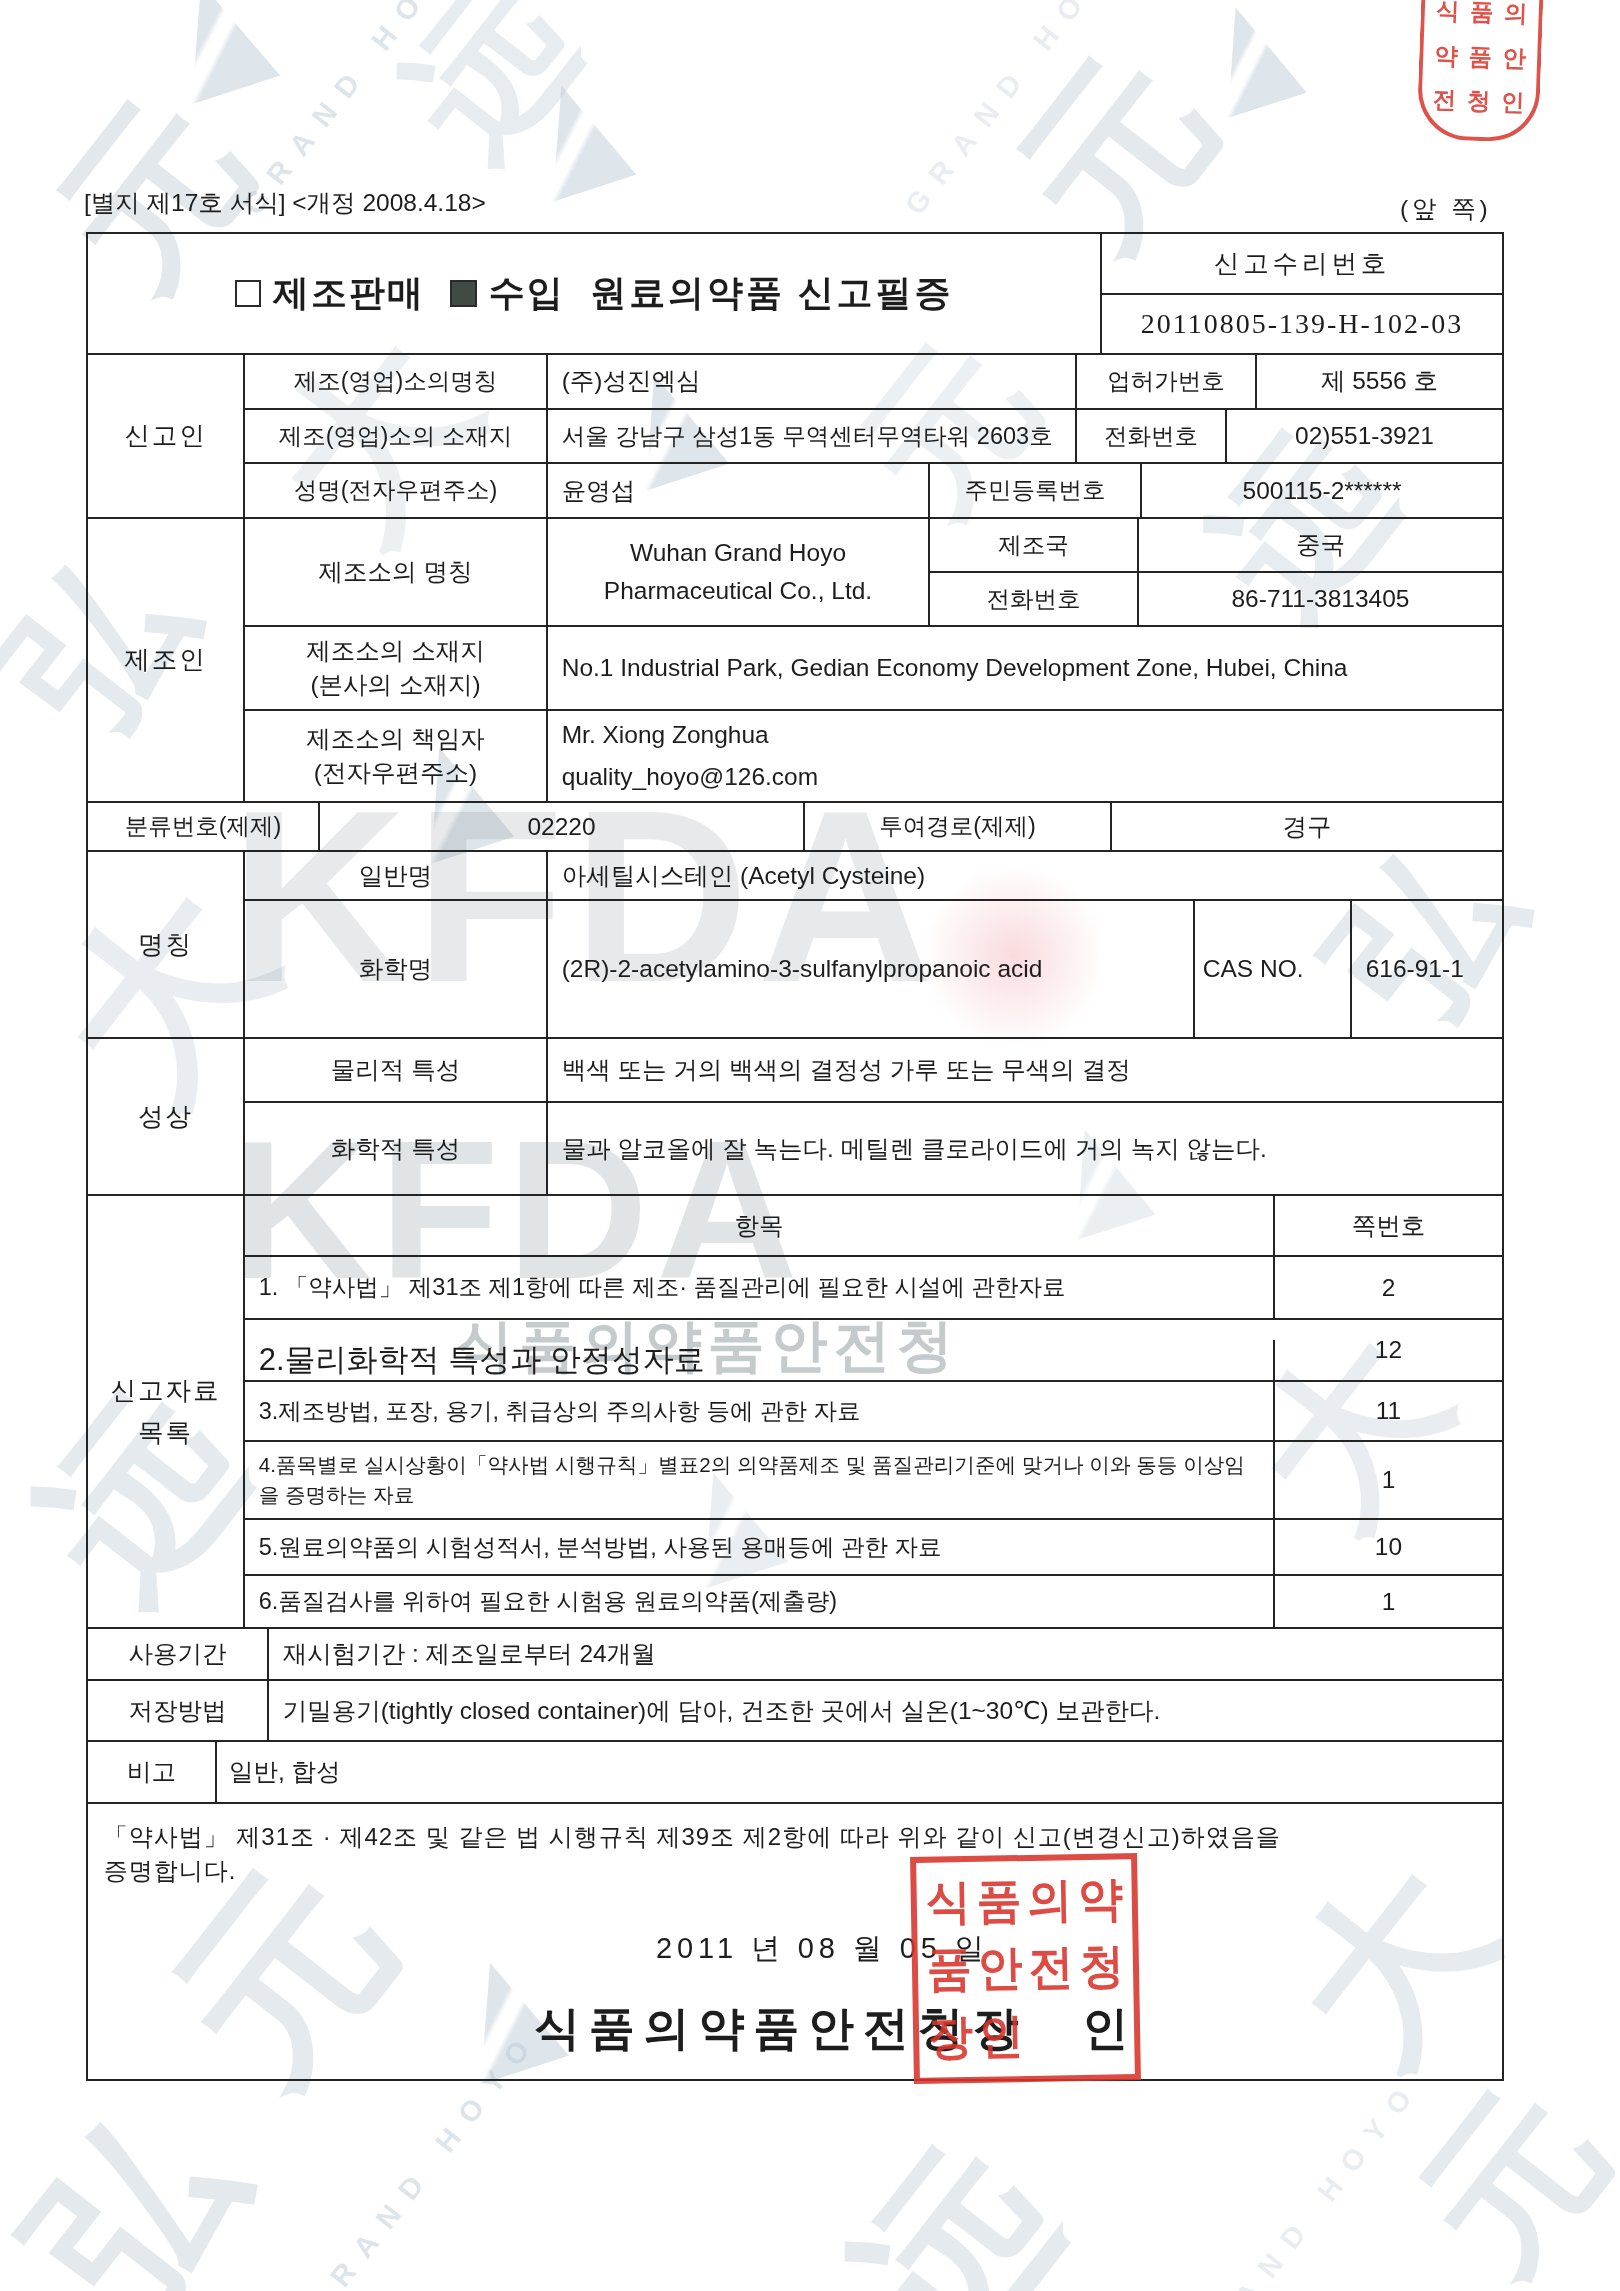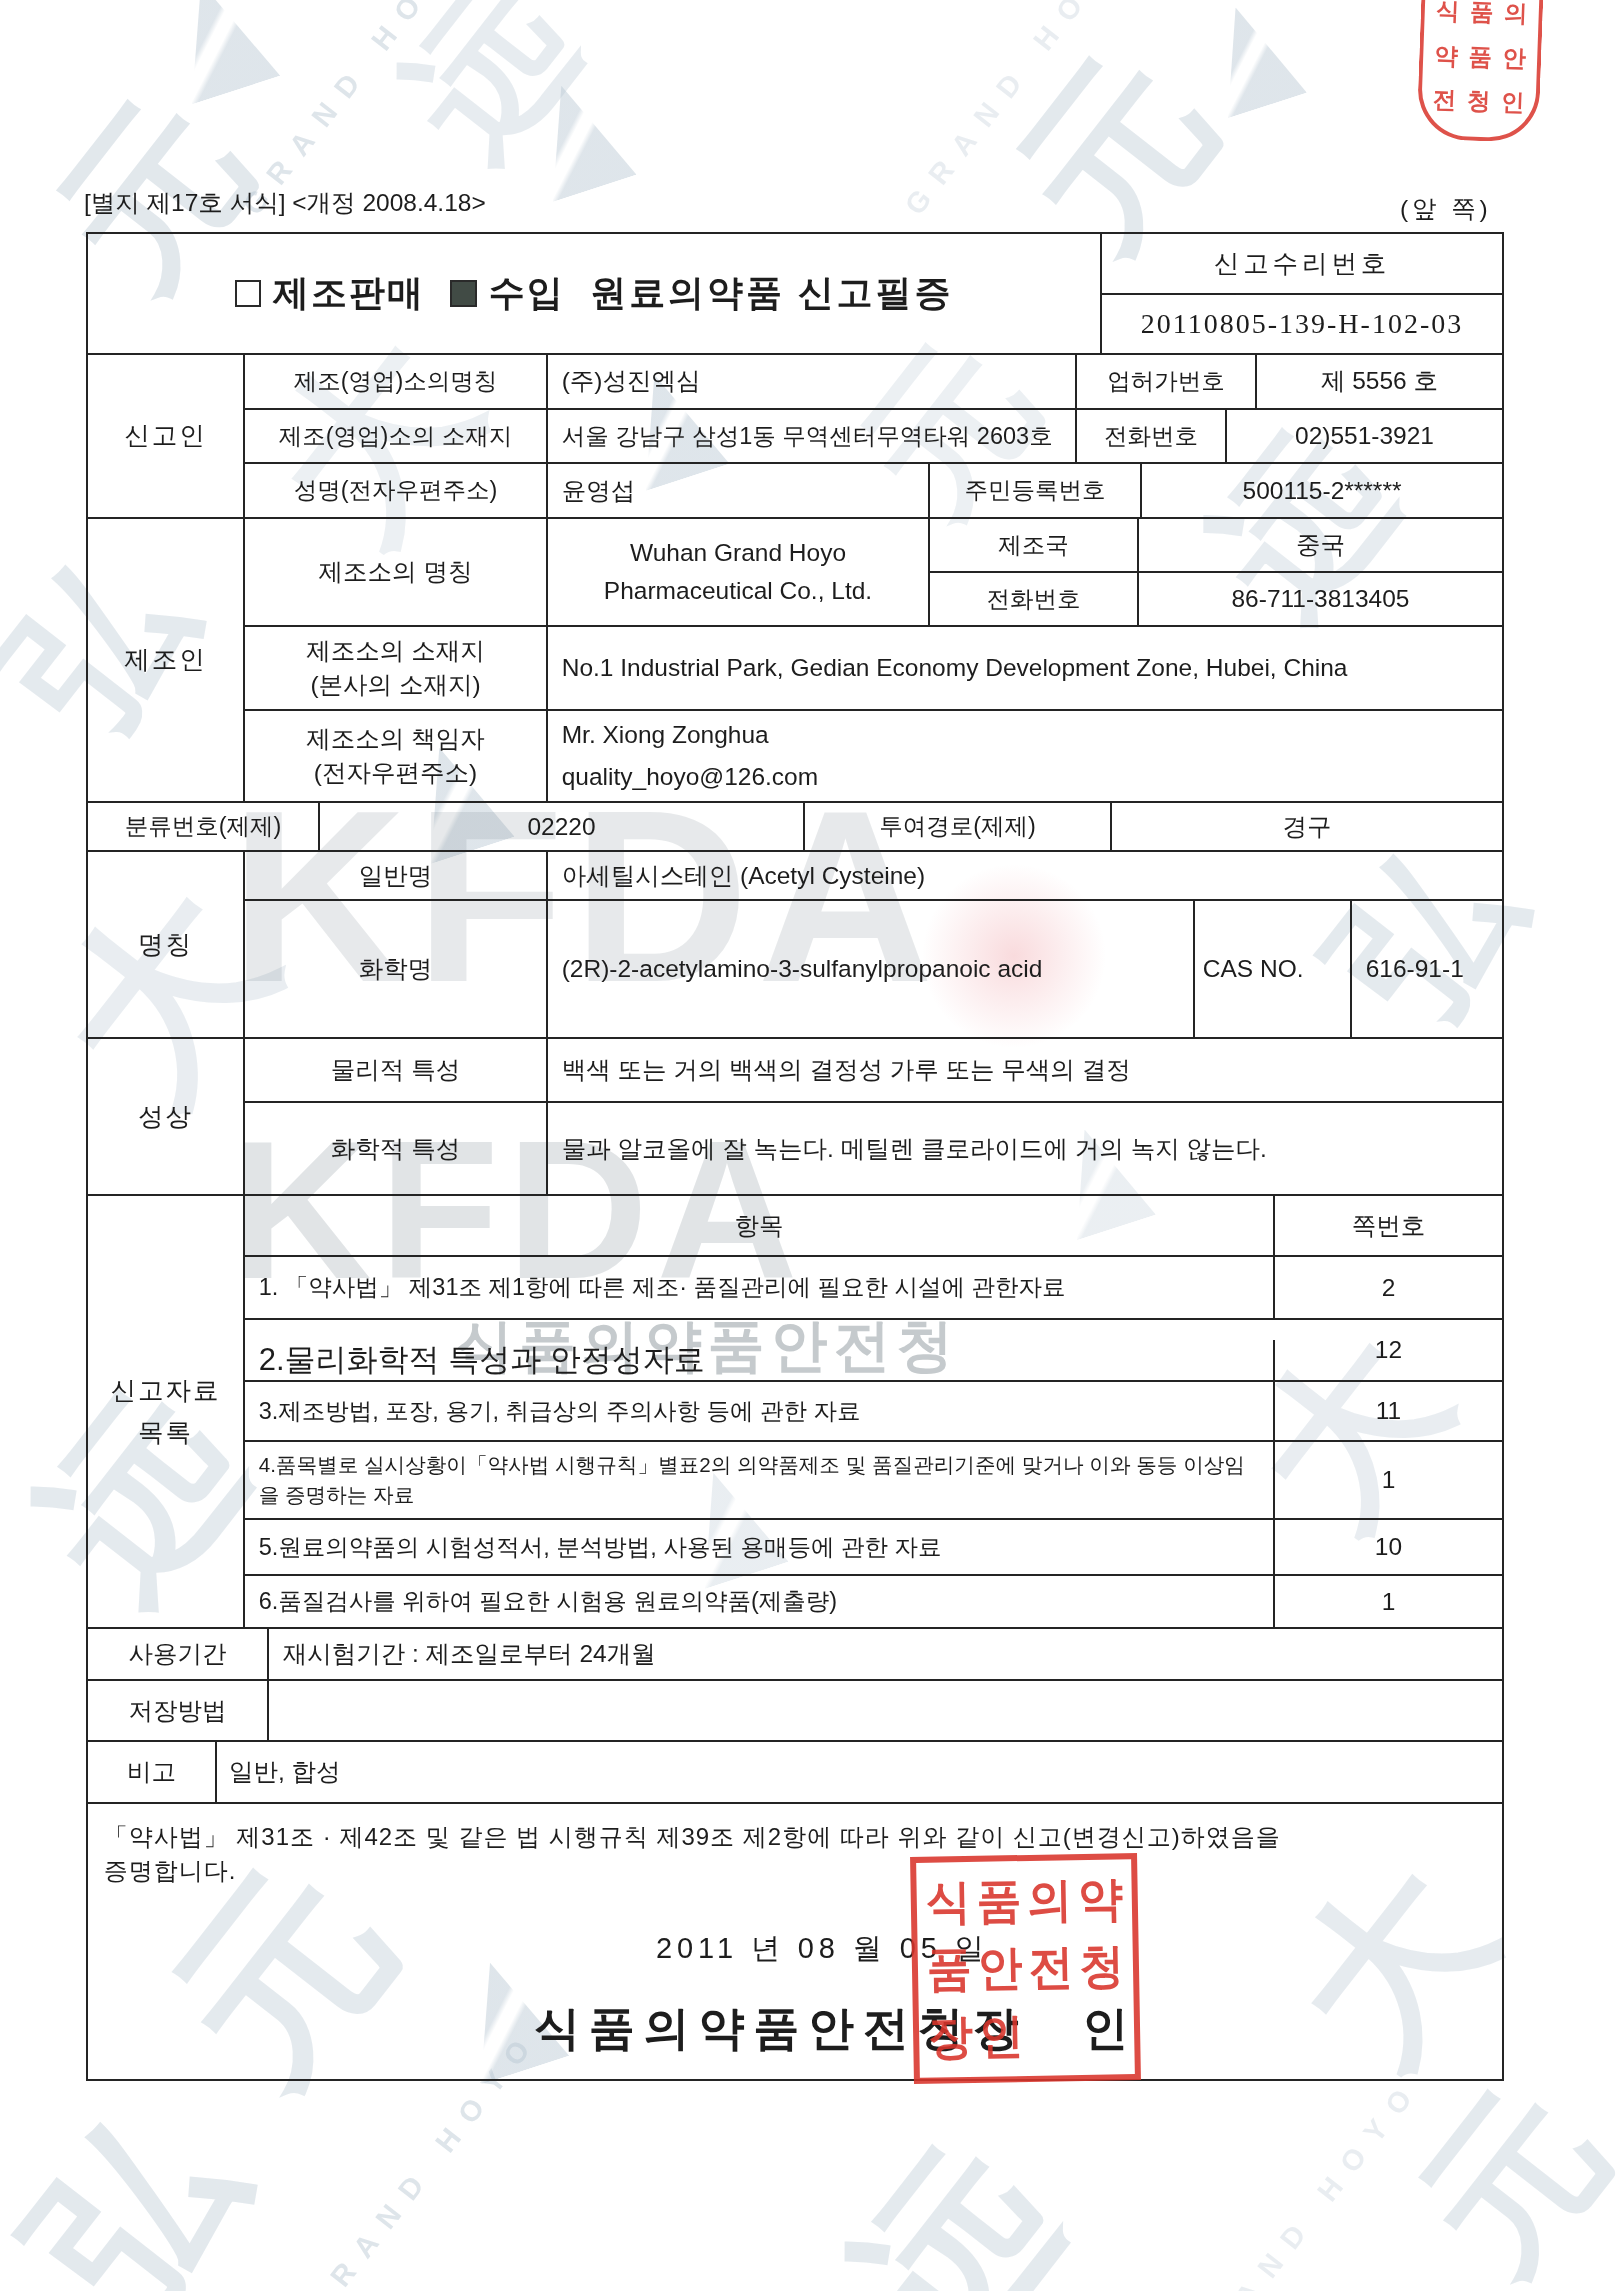--- a/index.html
+++ b/index.html
@@ -276,20 +276,21 @@
       </div>
     </div>
 
     <div class="row" style="height:52px;">
       <div class="c" style="width:181px;">사용기간</div>
       <div class="c l noR" style="flex:1;">재시험기간 : 제조일로부터 24개월</div>
     </div>
 
     <div class="row" style="height:61px;">
       <div class="c" style="width:181px;">저장방법</div>
+      <div class="c l noR" style="flex:1;">기밀용기(tightly closed container)에 담아, 건조한 곳에서 실온(1~30℃) 보관한다.</div>
     </div>
 
     <div class="row" style="height:62px;">
       <div class="c" style="width:129px;">비고</div>
       <div class="c l noR" style="flex:1;padding-left:12px;">일반, 합성</div>
     </div>
 
     <div class="row footer-area">
       <div class="statement">
         <div>「약사법」 제31조 · 제42조 및 같은 법 시행규칙 제39조 제2항에 따라 위와 같이 신고(변경신고)하였음을</div>

